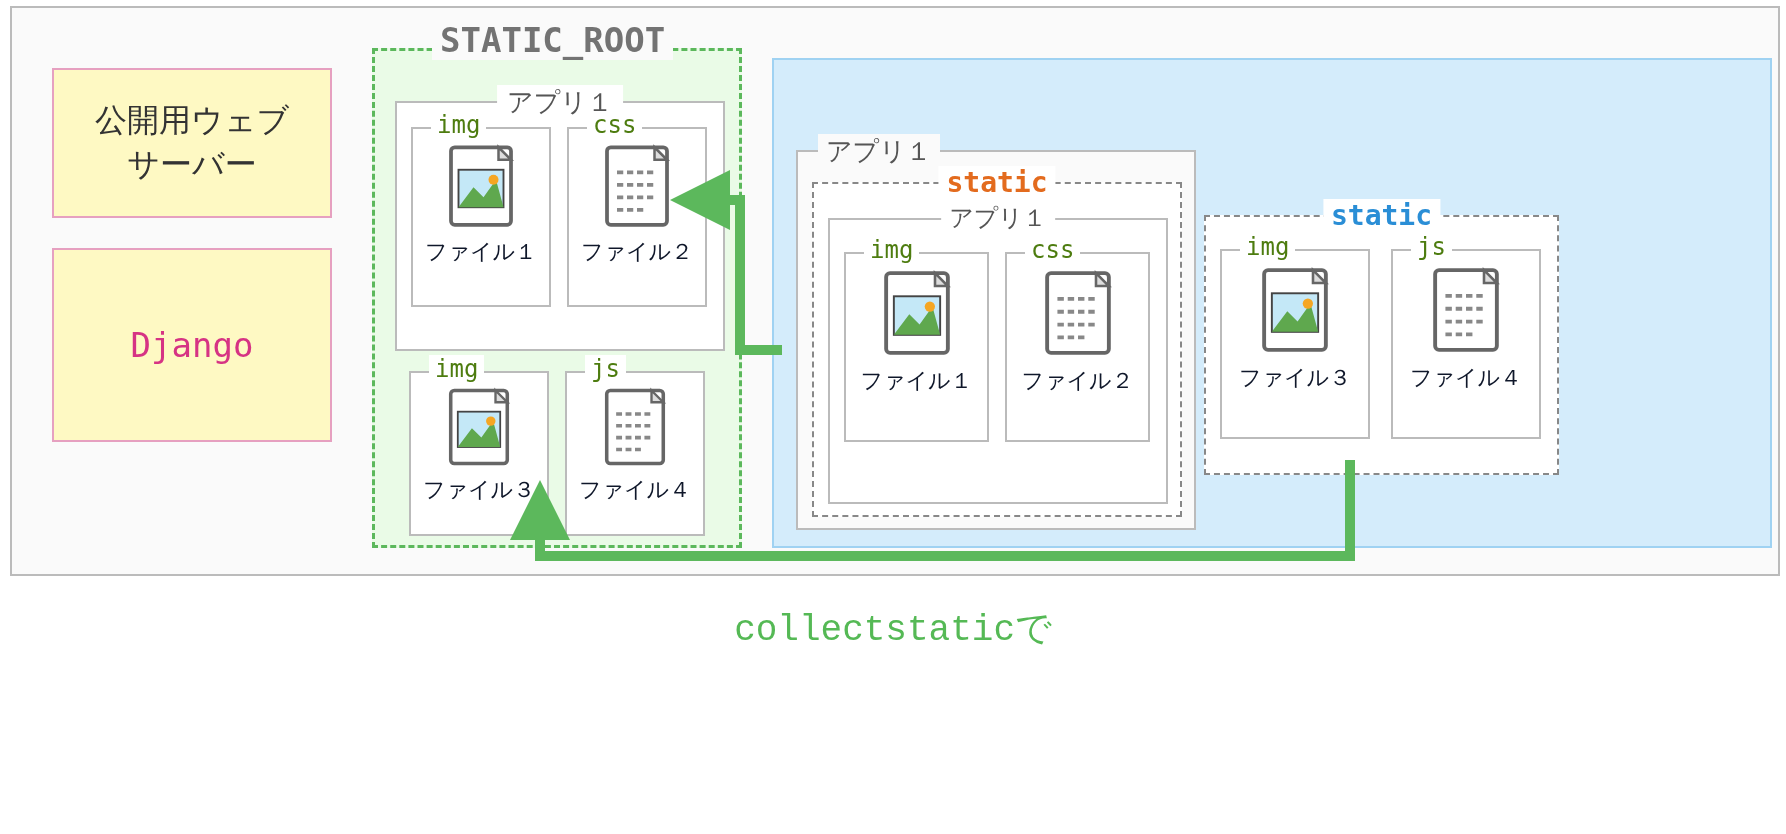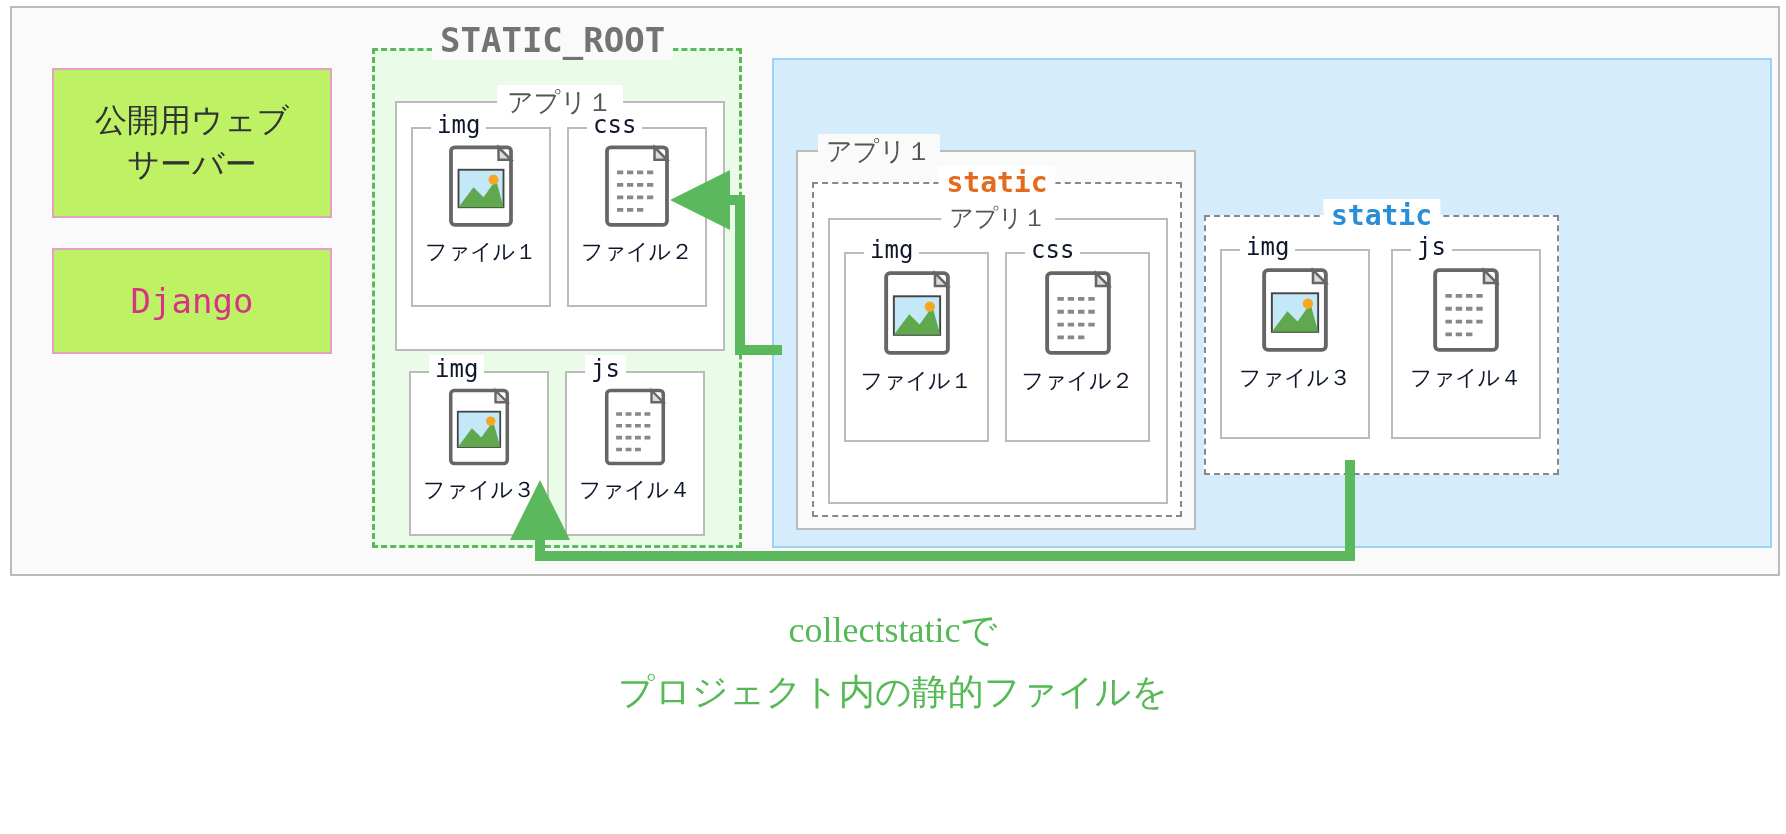--- a/index.html
+++ b/index.html
@@ -3,46 +3,46 @@
 <meta charset="utf-8">
 <style>
   * { box-sizing: border-box; margin: 0; padding: 0; }
   body {
     font-family: "Hiragino Sans", "Meiryo", sans-serif;
     background: #fff;
     width: 1786px;
     height: 834px;
     position: relative;
   }
-  .mono { font-family: Liberation Serif, serif; }
+  .mono { font-family: Liberation Mono, monospace; }
 
   
   .outer {
     position: absolute;
     left: 10px; top: 6px;
     width: 1770px; height: 570px;
     border: 2px solid #bbb;
     background: #fafafa;
   }
 
   
   .server-box {
     position: absolute;
     width: 280px;
     border: 2px solid #e6a0c0;
-    background: #bef264;
+    background: #fef9c3;
     display: flex;
     align-items: center;
     justify-content: center;
     text-align: center;
     font-size: 32px;
     color: #333;
   }
   .server-web { left: 40px; top: 60px; height: 150px; }
-  .server-django { left: 40px; top: 240px; height: 106px; color: #d63384; font-family: "Menlo","Consolas",monospace; font-size: 34px; }
+  .server-django { left: 40px; top: 240px; height: 194px; color: #d63384; font-family: "Menlo","Consolas",monospace; font-size: 34px; }
 
   
   .static-root {
     position: absolute;
     left: 360px; top: 40px;
     width: 370px; height: 500px;
     border: 3px dashed #5cb85c;
     background: #eafbe7;
   }
   .static-root-label {
@@ -76,21 +76,21 @@
     border: 2px solid #bbb;
     background: #fff;
     text-align: center;
   }
   .folder-label {
     position: absolute;
     top: -18px; left: 18px;
     background: #fff;
     padding: 0 6px;
     font-size: 24px;
-    color: #0f172a;
+    color: #4d7c0f;
     font-family: "Menlo","Consolas",monospace;
   }
   .file-name {
     font-size: 22px;
     color: #0f172a;
     margin-top: 4px;
   }
 
   
   .icon-wrap { margin-top: 14px; }
@@ -313,14 +313,13 @@
     </marker>
   </defs>
 
   <path d="M 782 350 L 740 350 L 740 200 L 700 200" stroke="#5cb85c" stroke-width="10" fill="none" marker-end="url(#arrowhead)"></path>
 
   <path d="M 1350 460 L 1350 556 L 540 556 L 540 510" stroke="#5cb85c" stroke-width="10" fill="none" marker-end="url(#arrowhead)"></path>
 </svg>
 
 <div class="caption">
   <div class="mono">collectstaticで</div>
-  <div>プロジェクト内の静的ファイルを</div>
 </div>
 
 </body></html>

